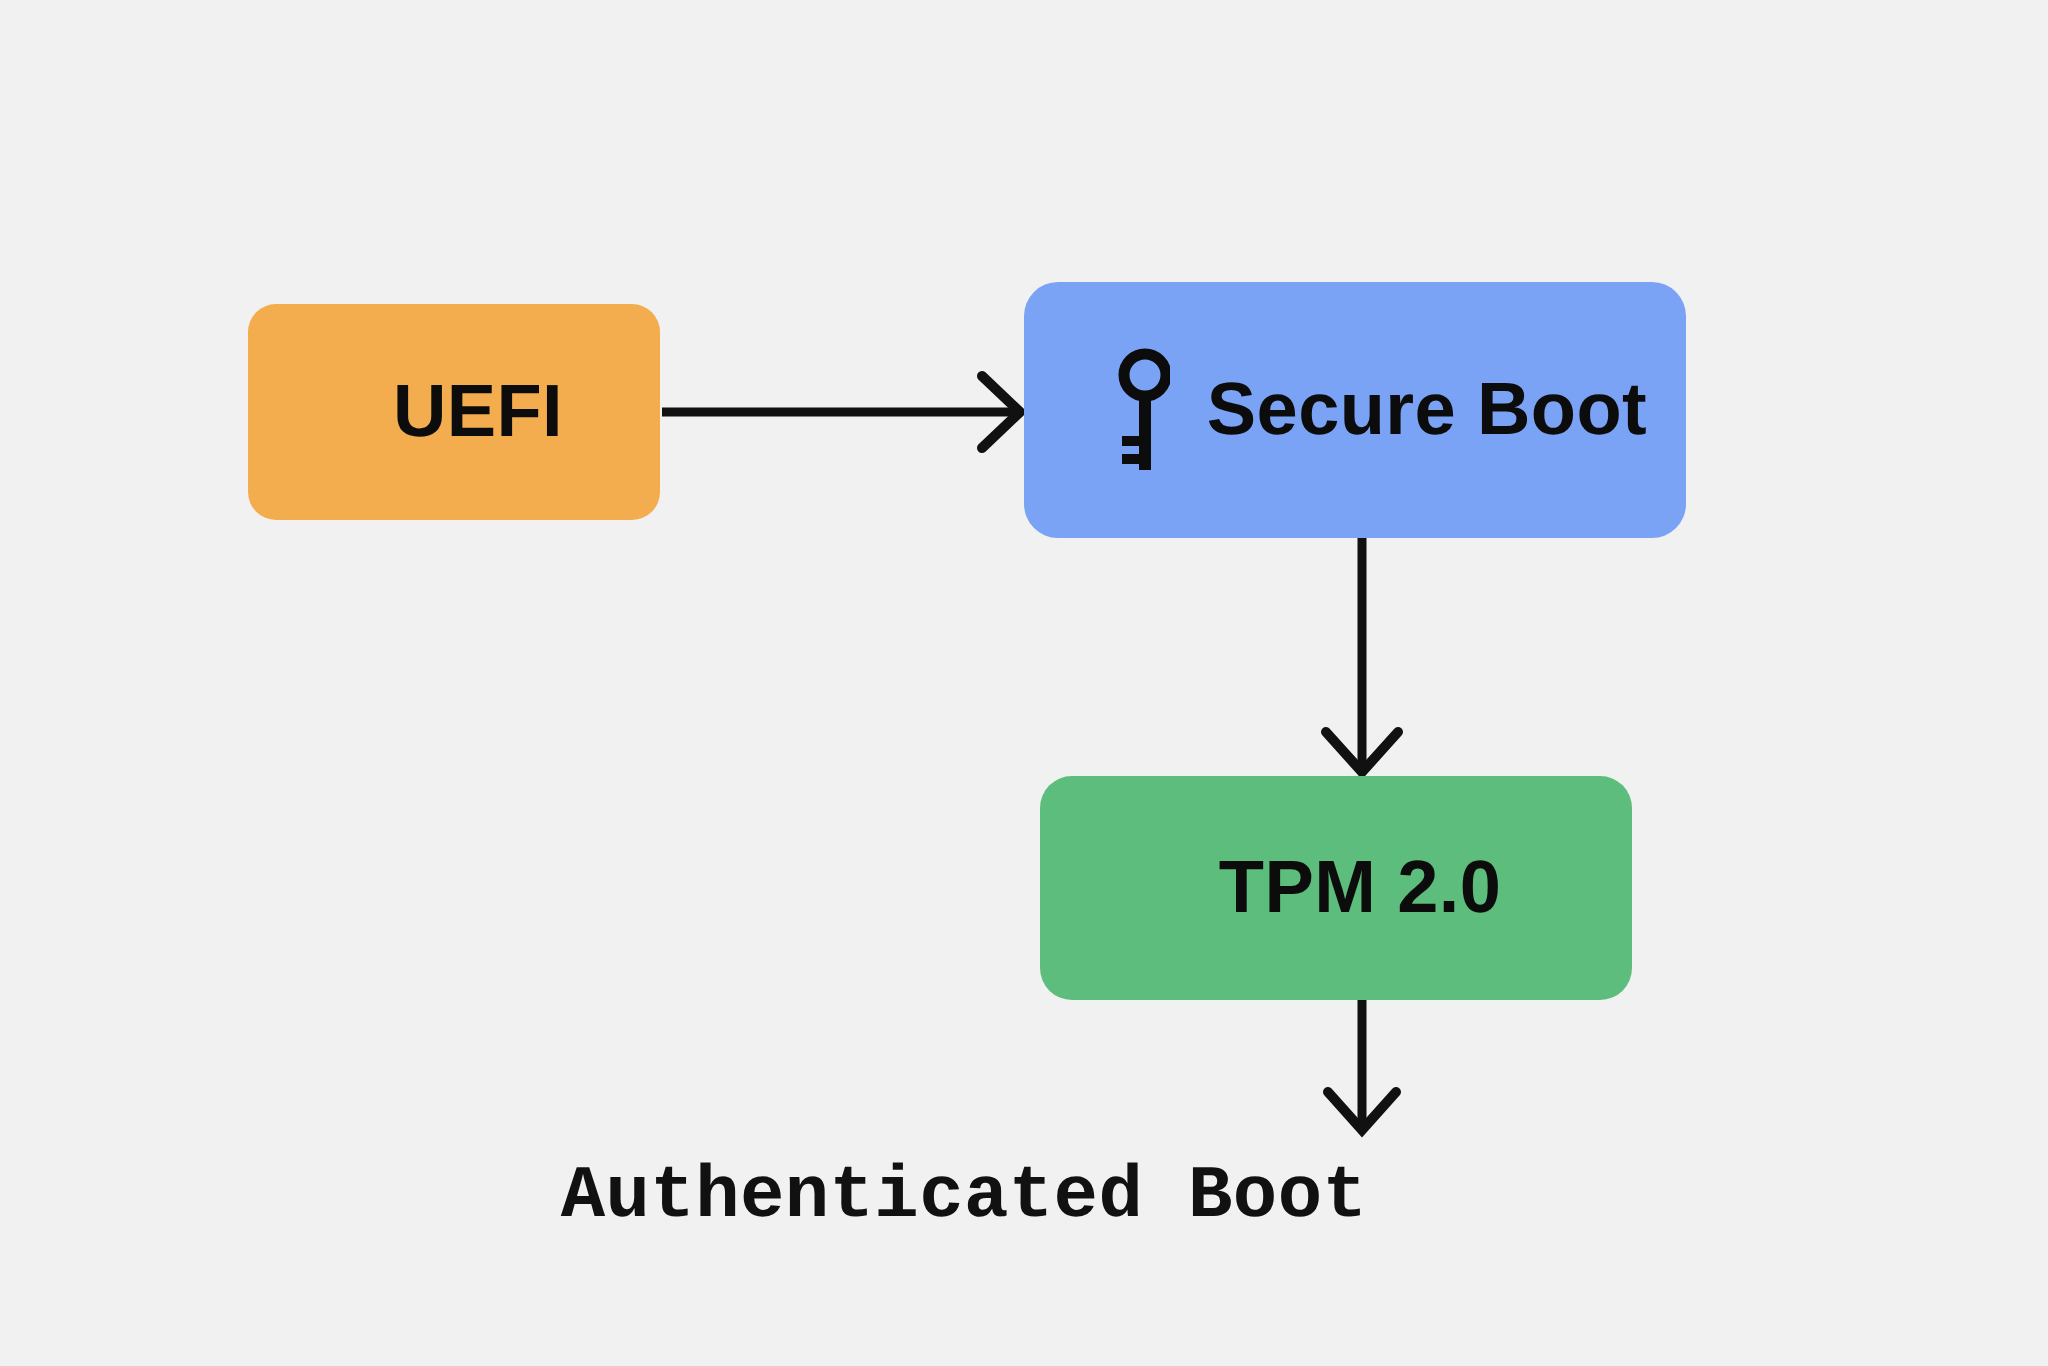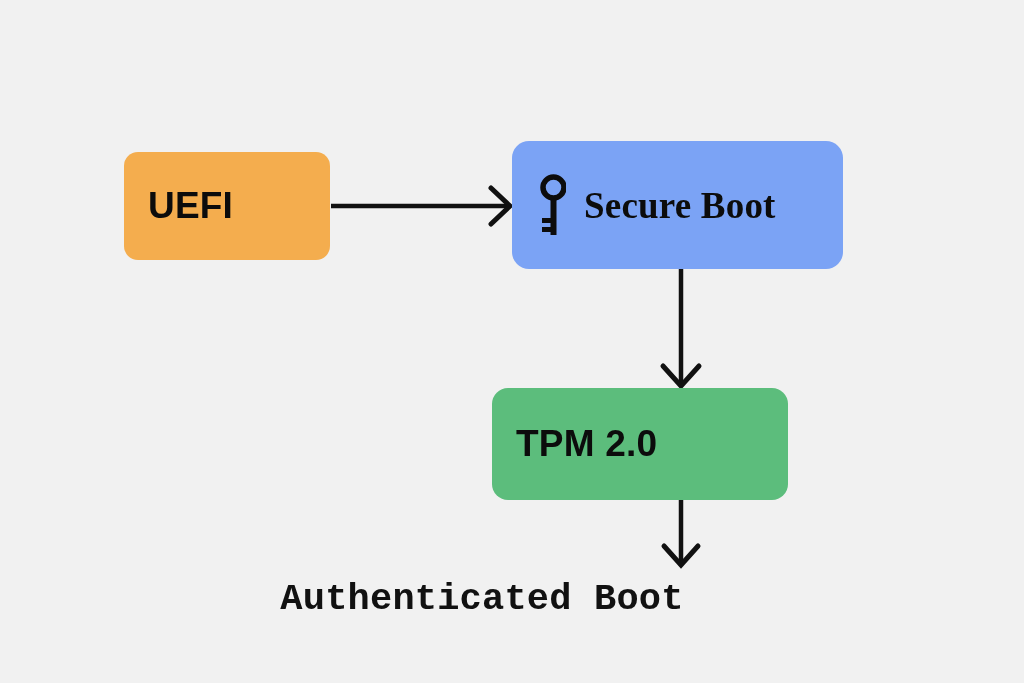--- a/index.html
+++ b/index.html
@@ -16,20 +16,21 @@
   #diagram-canvas {
     position: relative;
     width: 1024px;
     height: 683px;
     background: #f1f1f1;
   }
   .node-box {
     position: absolute;
     display: flex;
     align-items: center;
+    justify-content: center;
     box-sizing: border-box;
     color: #0c0c0c;
     font-weight: bold;
     letter-spacing: 0.2px;
     white-space: nowrap;
     padding-left: 24px;
   }
   
   #node-uefi {
     left: 124px;
@@ -42,37 +43,36 @@
   }
   
   #node-secure-boot {
     left: 512px;
     top: 141px;
     width: 331px;
     height: 128px;
     background: #7ba3f5;
     border-radius: 17px;
     font-size: 37px;
-    font-family: Liberation Serif, serif;
   }
   #node-secure-boot .node-inner {
     display: flex;
     align-items: center;
     justify-content: center;
     gap: 18px;
   }
   .key-icon {
     display: block;
     width: 30px;
     height: 62px;
     flex: 0 0 auto;
   }
   
   #node-tpm {
-    left: 492px;
+    left: 520px;
     top: 388px;
     width: 296px;
     height: 112px;
     background: #5cbd7c;
     border-radius: 16px;
     font-size: 37px;
   }
   
   #node-authenticated-boot {
     position: absolute;

